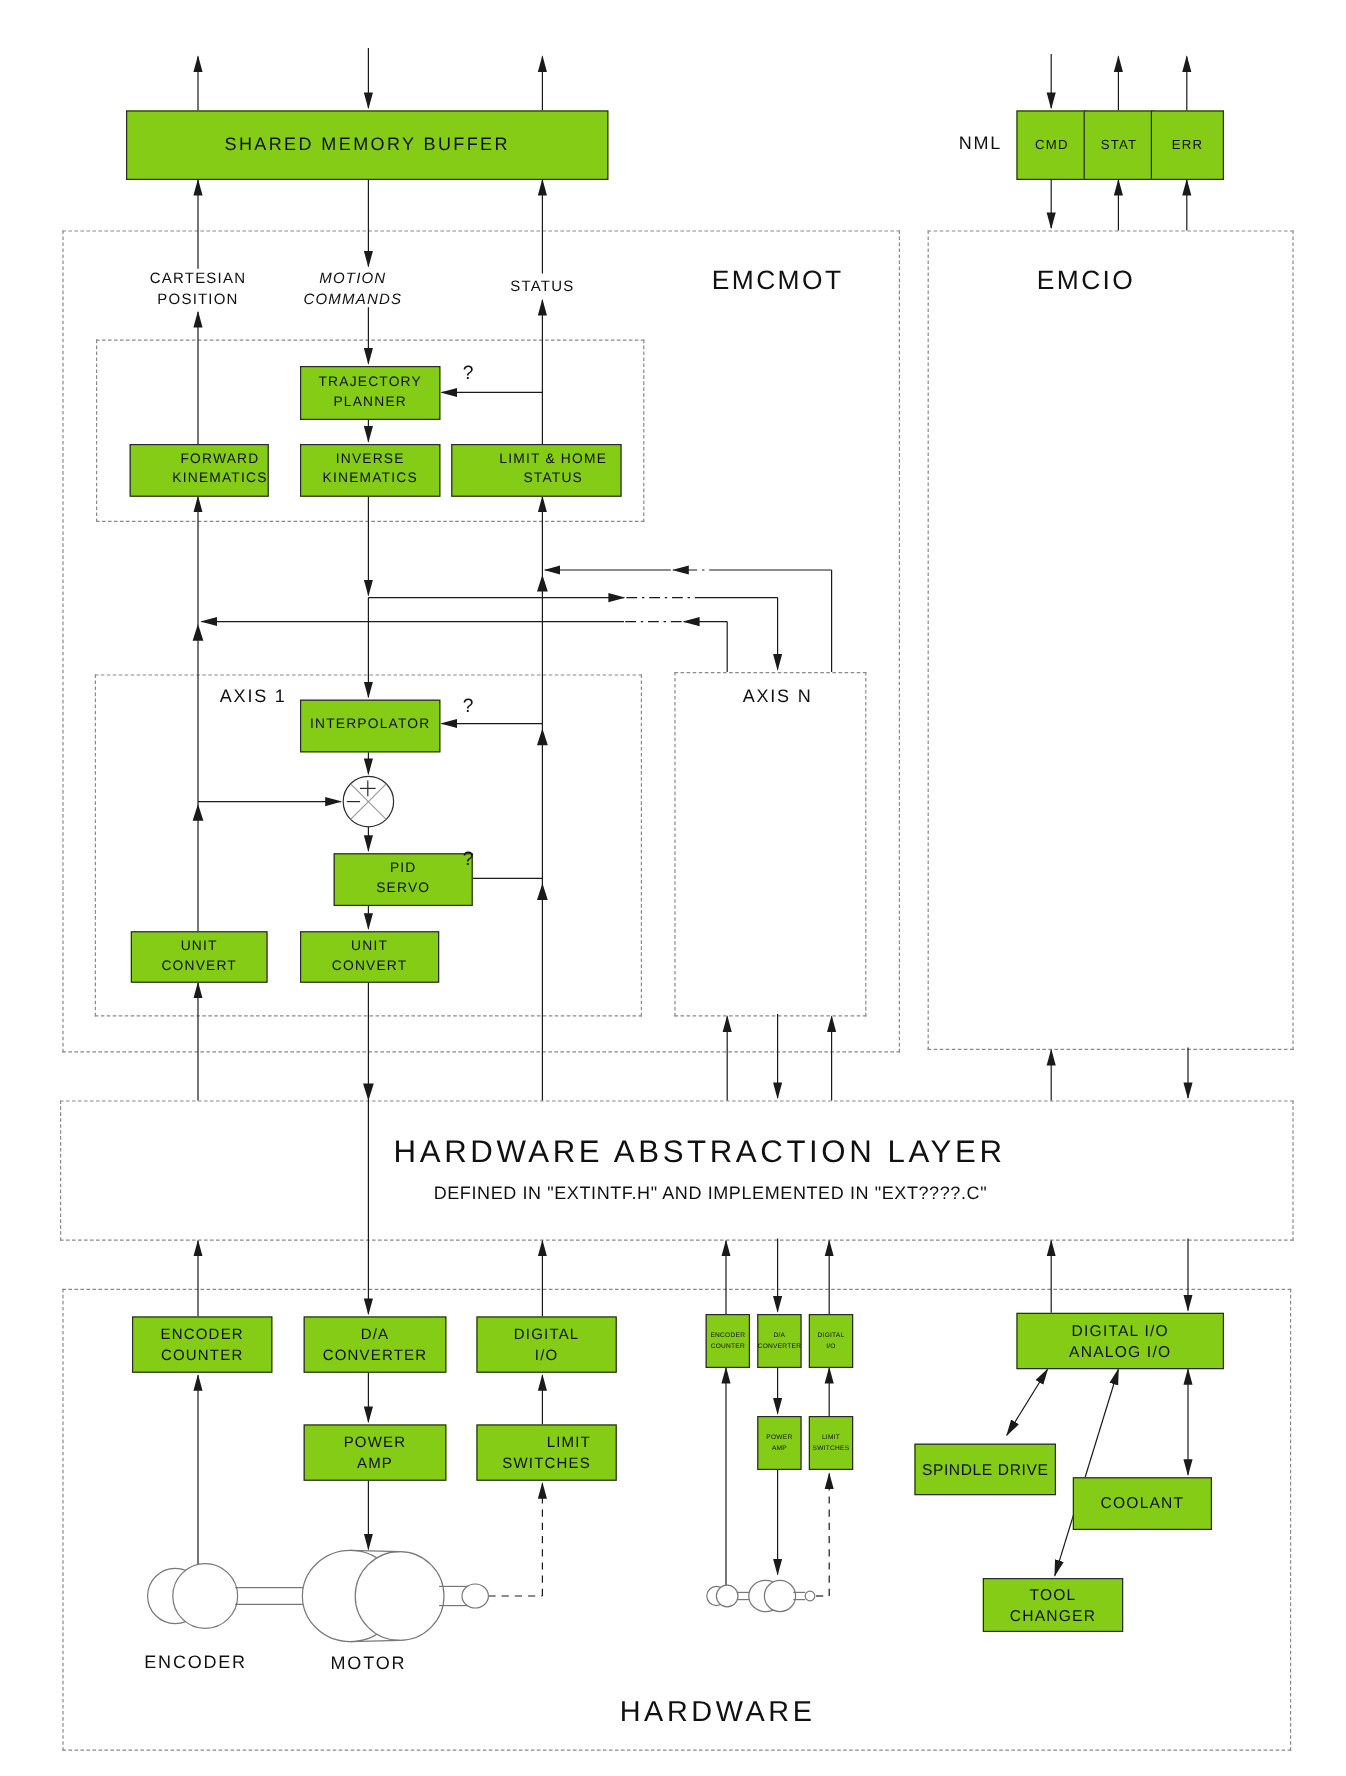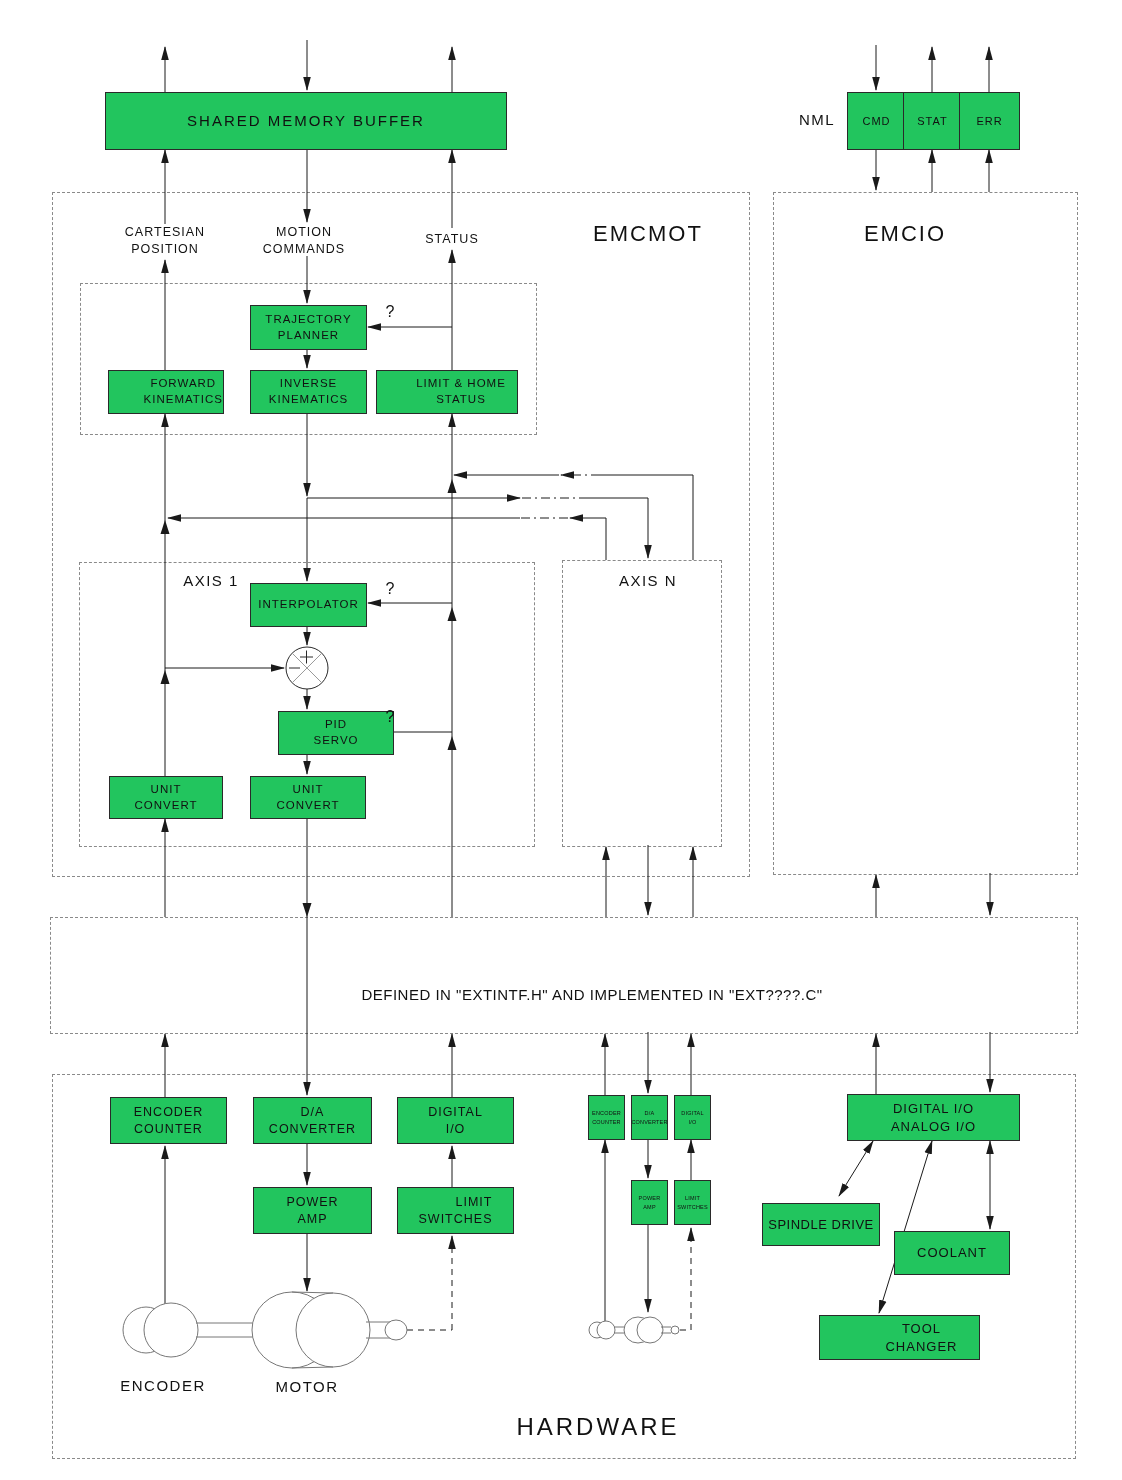--- a/index.html
+++ b/index.html
@@ -1,19 +1,19 @@
 <!DOCTYPE html>
 <html><head>
 <meta charset="utf-8">
 <style>
   html,body{margin:0;padding:0;background:#ffffff;}
   #canvas{position:relative;width:1122px;height:1480px;background:#fff;overflow:hidden;
           font-family:"Liberation Sans","DejaVu Sans",sans-serif;color:#111;}
   .dbox{position:absolute;border:1px dashed #8a8a8a;background:transparent;}
-  .box{position:absolute;border:1px solid #2a2a2a;background:#22c55e;display:flex;align-items:center;justify-content:center;
+  .box{position:absolute;border:1px solid #2a2a2a;background:#84cc16;display:flex;align-items:center;justify-content:center;
        text-align:center;white-space:pre-line;font-size:12.5px;letter-spacing:1px;line-height:1.35;z-index:3;}
   .box.small{font-size:5.5px;letter-spacing:0.2px;line-height:1.5;}
   .lbl{position:absolute;transform:translate(-50%,-50%);white-space:pre-line;text-align:center;z-index:3;
        font-size:12.5px;letter-spacing:1px;line-height:1.35;}
   .big{font-size:22px;letter-spacing:2px;}
   .mid{font-size:15px;letter-spacing:1.5px;}
   .huge{font-size:26px;letter-spacing:3px;}
   .hw{font-size:24px;letter-spacing:3px;}
   .qm{font-size:16px;letter-spacing:0;}
   svg{position:absolute;left:0;top:0;z-index:2;}
@@ -213,34 +213,35 @@
 I/O</span></div>
   <div class="box small" style="left:631px;top:1180px;width:35px;height:43px;"><span>POWER
 AMP</span></div>
   <div class="box small" style="left:674px;top:1180px;width:35px;height:43px;"><span>LIMIT
 SWITCHES</span></div>
 
   <div class="box" style="left:847px;top:1094px;width:171px;height:45px;font-size:13px;"><span>DIGITAL I/O
 ANALOG I/O</span></div>
   <div class="box" style="left:762px;top:1203px;width:116px;height:41px;font-size:13px;letter-spacing:0.5px;"><span>SPINDLE DRIVE</span></div>
   <div class="box" style="left:894px;top:1231px;width:114px;height:42px;font-size:13px;"><span>COOLANT</span></div>
-  <div class="box" style="left:819px;top:1315px;width:115px;height:43px;font-size:13px;padding-left:44px;"><span>TOOL
+  <div class="box" style="left:819px;top:1315px;width:115px;height:43px;font-size:13px;"><span>TOOL
 CHANGER</span></div>
 
   <div class="lbl mid" style="left:817px;top:120px;"><span>NML</span></div>
   <div class="lbl big" style="left:648px;top:234px;"><span>EMCMOT</span></div>
   <div class="lbl big" style="left:905px;top:234px;"><span>EMCIO</span></div>
   <div class="lbl" style="left:165px;top:241px;"><span>CARTESIAN
 POSITION</span></div>
-  <div class="lbl" style="left:304px;top:241px;"><span>MOTION
+  <div class="lbl" style="left:294px;top:241px;font-style:italic;"><span>MOTION
 COMMANDS</span></div>
   <div class="lbl" style="left:452px;top:239px;"><span>STATUS</span></div>
   <div class="lbl qm" style="left:390px;top:312px;"><span>?</span></div>
   <div class="lbl qm" style="left:390px;top:589px;"><span>?</span></div>
   <div class="lbl qm" style="left:390px;top:717px;"><span>?</span></div>
   <div class="lbl mid" style="left:211px;top:581px;"><span>AXIS 1</span></div>
   <div class="lbl mid" style="left:648px;top:581px;"><span>AXIS N</span></div>
+  <div class="lbl huge" style="left:583px;top:960px;"><span>HARDWARE ABSTRACTION LAYER</span></div>
   <div class="lbl mid" style="left:592px;top:995px;letter-spacing:0.5px;"><span>DEFINED IN "EXTINTF.H" AND IMPLEMENTED IN "EXT????.C"</span></div>
   <div class="lbl mid" style="left:163px;top:1386px;"><span>ENCODER</span></div>
   <div class="lbl mid" style="left:307px;top:1387px;"><span>MOTOR</span></div>
   <div class="lbl hw" style="left:598px;top:1427px;"><span>HARDWARE</span></div>
 
 </div>
 
 </body></html>

